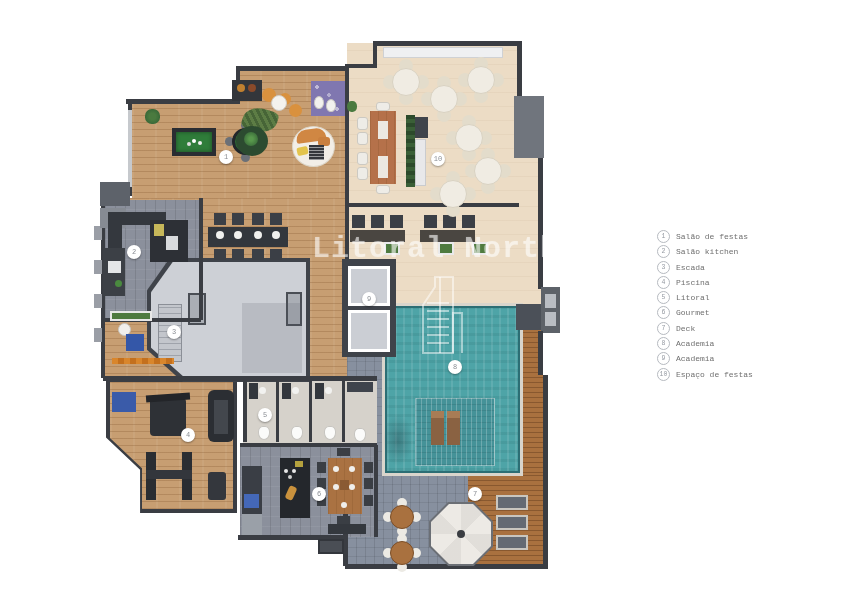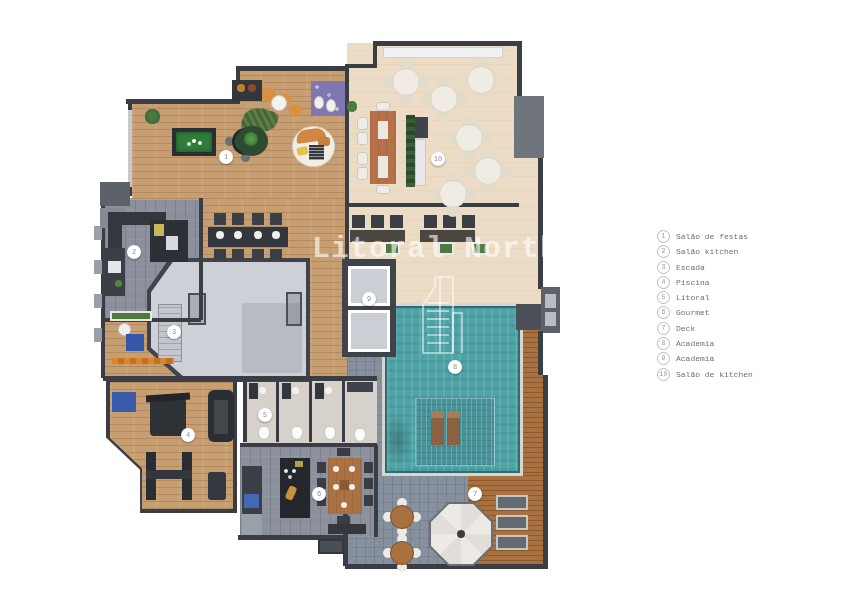--- a/index.html
+++ b/index.html
@@ -323,17 +323,17 @@
       <div class="lrow" title="Piscina">
         <span class="lnum">8</span>
         <span class="llabel">Academia</span>
       </div>
       <div class="lrow" title="Elevador">
         <span class="lnum">9</span>
         <span class="llabel">Academia</span>
       </div>
       <div class="lrow" title="Salão de festas">
         <span class="lnum">10</span>
-        <span class="llabel">Salão de kitchen</span>
+        <span class="llabel">Espaço de festas</span>
       </div>
   </div>
 
 </div>
 
 </body></html>

